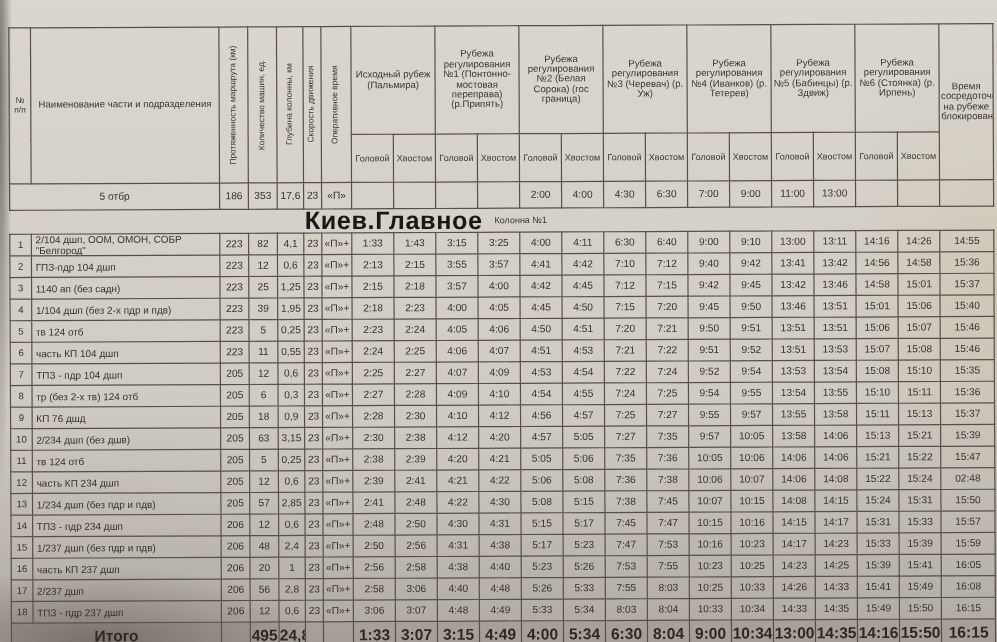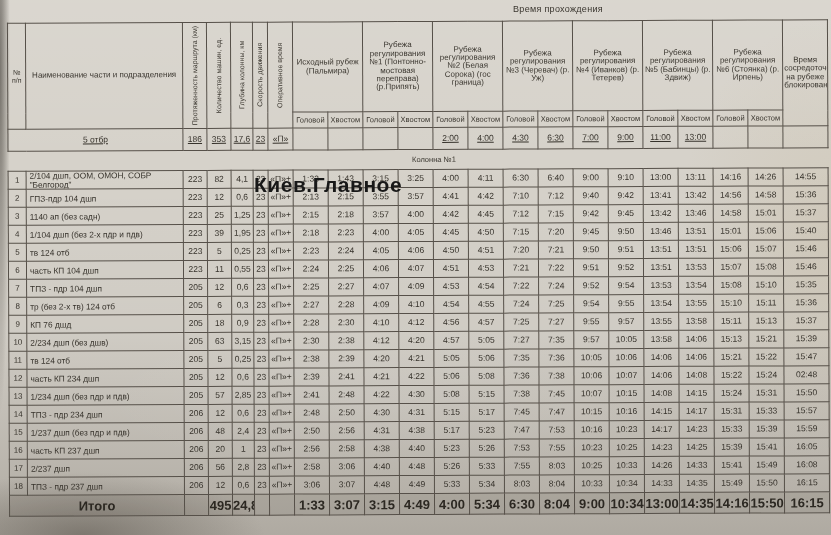--- a/index.html
+++ b/index.html
@@ -22,40 +22,39 @@
   .tblwrap { position:absolute; left:8px; top:21px; transform:rotate(-0.25deg); }
   table { border-collapse:collapse; table-layout:fixed; width:820px; }
   td, th { border:1px solid #565049; padding:0; vertical-align:middle;
            text-align:center; font-weight:normal; line-height:1.05; overflow:hidden; }
   thead th { font-size:8px; color:#3a362f; padding:1px; }
   th.small-hd { font-size:7px; }
   th.rot { height:114px; }
   .rot-text { writing-mode:vertical-rl; transform:rotate(180deg);
               font-size:7px; line-height:1.1; margin:0 auto; max-height:110px; }
   tr.h1 th { height:90px; }
-  tr.h2 th { height:16px; font-size:7.5px; }
-  tr.brigade td { height:22px; font-size:8.5px;text-decoration:underline; }
+  tr.h2 th { height:40px; font-size:7.5px; }
+  tr.brigade td { height:22px; font-size:8.5px; }
   tr.band td { border:none; height:20px; position:relative; }
   .section-label { position:absolute; left:404px; top:6px; font-size:7.5px; color:#3a362f; }
   tbody td { height:18px; font-size:8.5px; color:#36322b; }
   td.name { text-align:left; padding-left:3px; font-size:8.3px; }
   td.numcol { font-size:8px; }
   tr.total td { height:21px; font-weight:bold; font-size:13px; color:#2c2822;
                 background:rgba(70,62,52,0.10); }
   .overlay-caption {
     position:absolute; left:254px; top:173px; font-size:21px; font-weight:600;
     letter-spacing:0.5px; color:#181818;
   }
 </style>
 </head>
 <body>
 
 <div class="page">
 
-  <div class="time-passage">Время прохождения</div>
 
   <div class="tblwrap">
     <table>
       <colgroup>
         <col style="width:18px">
           <col style="width:157px">
           <col style="width:24px">
         <col style="width:24px">
           <col style="width:22px">
           <col style="width:15px">

